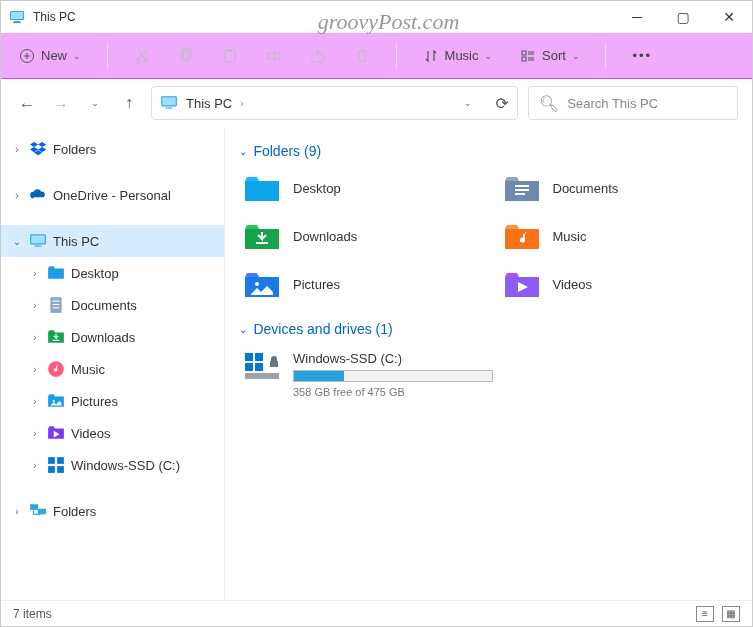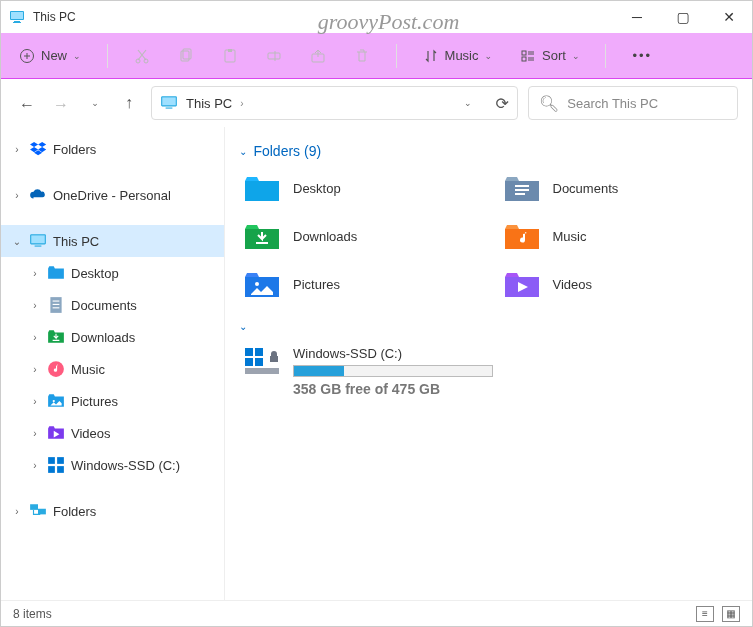--- a/index.html
+++ b/index.html
@@ -40,21 +40,21 @@
     .folder-grid { display: grid; grid-template-columns: 1fr 1fr; gap: 10px 20px; margin-bottom: 18px; }
     .folder-item { display: flex; align-items: center; gap: 12px; padding: 4px; }
     .folder-icon { width: 38px; height: 30px; border-radius: 3px; position: relative; }
     .folder-label { font-size: 13px; color: #333; }
     .drive-item { display: flex; align-items: flex-start; gap: 12px; padding: 4px; }
     .drive-icon { width: 38px; height: 30px; }
     .drive-info { display: flex; flex-direction: column; gap: 4px; }
     .drive-name { font-size: 13px; color: #333; }
     .drive-bar { width: 200px; height: 12px; border: 1px solid #bbb; background: #f3f3f3; position: relative; }
     .drive-fill { height: 100%; background: #26a0da; }
-    .drive-free { font-size: 14px; color: #777; font-weight: bold; }
+    .drive-free { font-size: 11px; color: #777; }
     .statusbar { height: 26px; border-top: 1px solid #eee; display: flex; align-items: center; padding: 0 12px; font-size: 12px; color: #555; }
     .statusbar-right { margin-left: auto; display: flex; gap: 8px; }
     .view-toggle { width: 18px; height: 16px; border: 1px solid #888; display: flex; align-items: center; justify-content: center; font-size: 10px; }
   </style>
 </head>
 <body>
 
 <div class="titlebar">
   <span class="titlebar-icon">
     <svg viewBox="0 0 16 16">
@@ -363,20 +363,21 @@
               <path d="M2 8l2-4h10l2 4h20v20H2z" fill="#a855f7"></path>
               <path d="M2 8h34v20H2z" fill="#8b5cf6"></path>
               <path d="M15 13l10 5-10 5z" fill="#fff"></path>
             </svg></span>
         <span class="folder-label">Videos</span>
       </div>
     </div>
 
     <div class="section-header">
       <span class="sec-caret">⌄</span>
+      <span>Devices and drives (1)</span>
     </div>
     <div class="drive-item">
       <span class="drive-icon"><svg viewBox="0 0 38 30">
             <rect x="2" y="2" width="8" height="8" fill="#0078d4"></rect>
             <rect x="12" y="2" width="8" height="8" fill="#0078d4"></rect>
             <rect x="2" y="12" width="8" height="8" fill="#0078d4"></rect>
             <rect x="12" y="12" width="8" height="8" fill="#0078d4"></rect>
             <rect x="2" y="22" width="34" height="6" fill="#9ca3af"></rect>
             <path d="M28 8a3 3 0 016 0v2h1v6h-8v-6h1zM29 8a2 2 0 014 0v2h-4z" fill="#6b7280"></path>
           </svg></span>
@@ -385,18 +386,18 @@
         <div class="drive-bar">
             <div class="drive-fill" id="drive-fill" style="width: 25%;"></div>
           </div>
         <span class="drive-free">358 GB free of 475 GB</span>
       </div>
     </div>
   </div>
 </div>
 
 <div class="statusbar">
-  <span>8 items</span>
+  <span>7 items</span>
   <div class="statusbar-right">
     <div class="view-toggle">≡</div>
     <div class="view-toggle">▦</div>
   </div>
 </div>
 
 </body></html>

